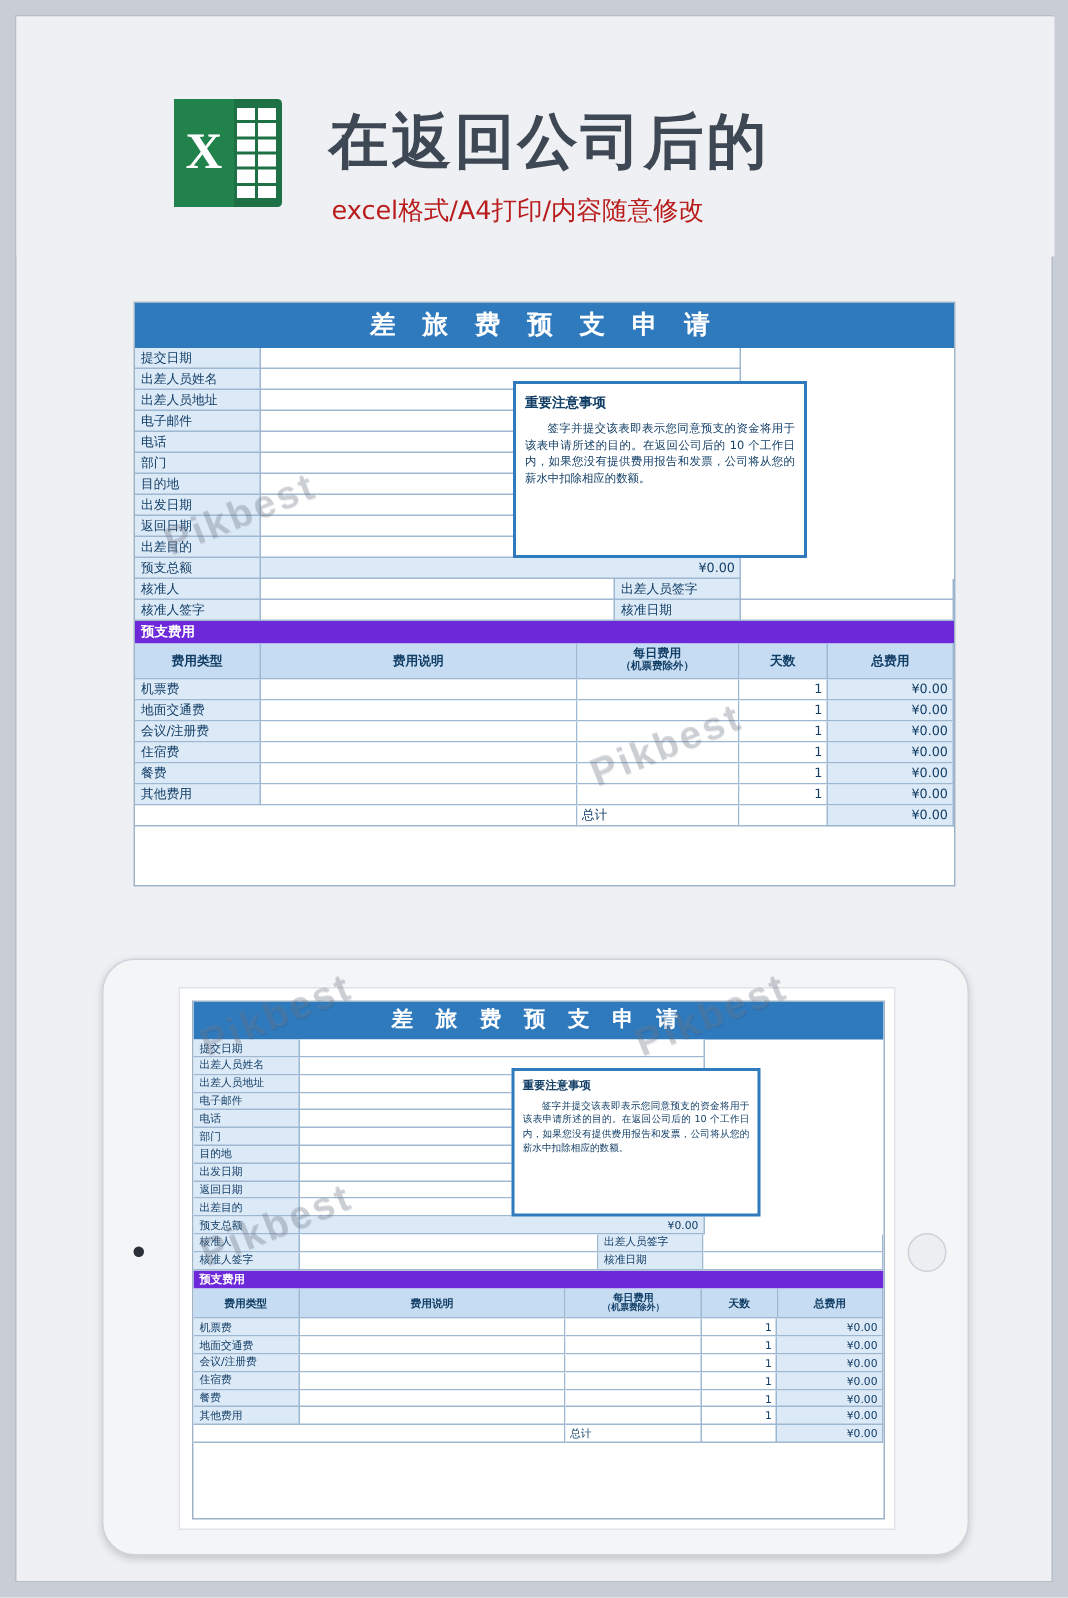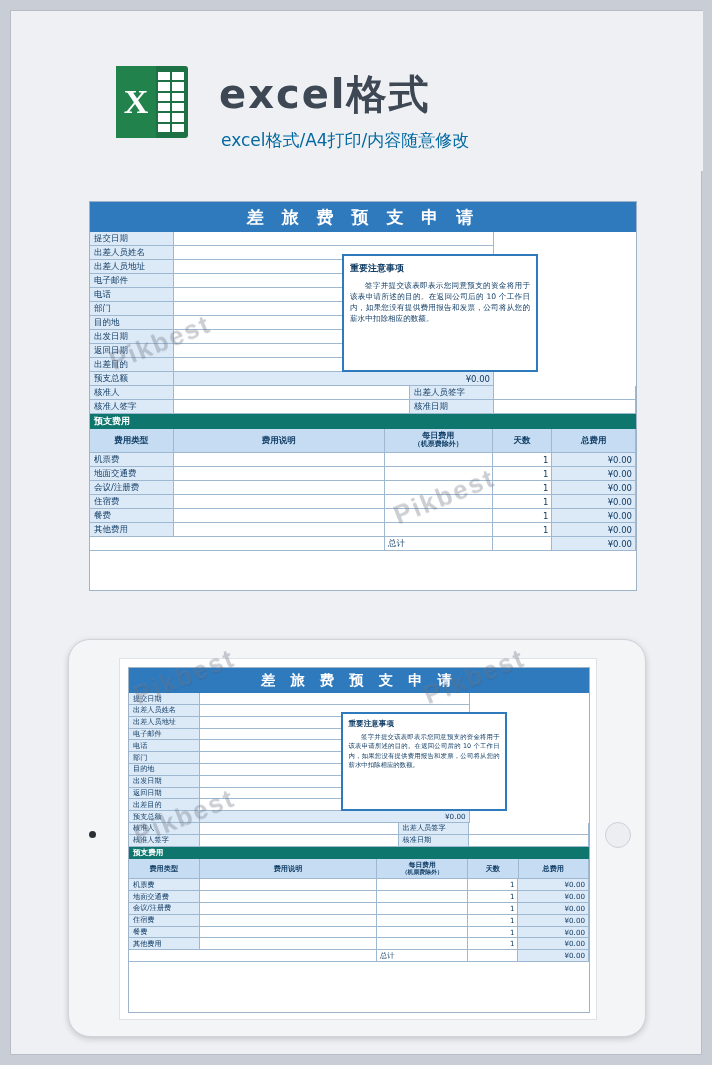--- a/index.html
+++ b/index.html
@@ -40,21 +40,21 @@
   }
   .xls-grid i { background:#ffffff; display:block; }
   .title-main {
     position:absolute; left:208px; top:56px;
     font-size:40px; font-weight:bold; color:#3e4754;
     letter-spacing:2px;
     font-family:"DejaVu Sans", sans-serif;
   }
   .title-sub {
     position:absolute; left:210px; top:118px;
-    font-size:17px; color:#0369a1;
+    font-size:17px; color:#b91c1c;
     font-family:"DejaVu Sans", sans-serif;
   }
 
   
   .sheet {
     position:absolute;
     background:#ffffff;
     border:1px solid #9fb3c8;
     overflow:hidden;
   }
@@ -71,21 +71,21 @@
     font-family:"DejaVu Sans", sans-serif;
     overflow:hidden; white-space:nowrap;
     display:flex; align-items:center;
   }
   .lbl { background:#dce9f7; padding-left:4px; }
   .val { background:#ffffff; }
   .valnum { background:#ffffff; justify-content:flex-end; padding-right:3px; }
   .shade { background:#dce9f7; }
   .hdr { background:#c5dcf2; font-weight:bold; justify-content:center; }
   .secbar {
-    background:#0f766e; color:#ffffff; font-weight:bold;
+    background:#6d28d9; color:#ffffff; font-weight:bold;
     padding-left:4px; display:flex; align-items:center;
     font-family:"DejaVu Sans", sans-serif;
   }
   .notice {
     border:2px solid #2f79bd; background:#ffffff;
     color:#123e66; font-family:"DejaVu Sans", sans-serif;
   }
   .notice .n-title { font-weight:bold; }
   .notice .n-body { text-align:justify; line-height:1.45; }
 
@@ -134,21 +134,21 @@
           <i></i>
           <i></i>
           <i></i>
           <i></i>
           <i></i>
           <i></i>
           <i></i>
           <i></i>
       </div>
     </div>
-    <div class="title-main">excel格式</div>
+    <div class="title-main">在返回公司后的</div>
     <div class="title-sub">excel格式/A4打印/内容随意修改</div>
   </div>
 
   <div class="sheet" id="sheet-top" style="left:78px; top:190px; width:548px; height:390px;">
       <div class="sheet-title" style="height:30.00px;line-height:30.00px;font-size:17.00px;letter-spacing:6.00px">差 旅 费 预 支 申 请</div>
       <div style="position:relative;">
         <div>
           <div class="row">
       <div class="cell lbl" style="width:84.00px;height:14.00px;font-size:8.50px">提交日期</div>
       <div class="cell val" style="width:320.00px;height:14.00px;font-size:8.50px"></div>

